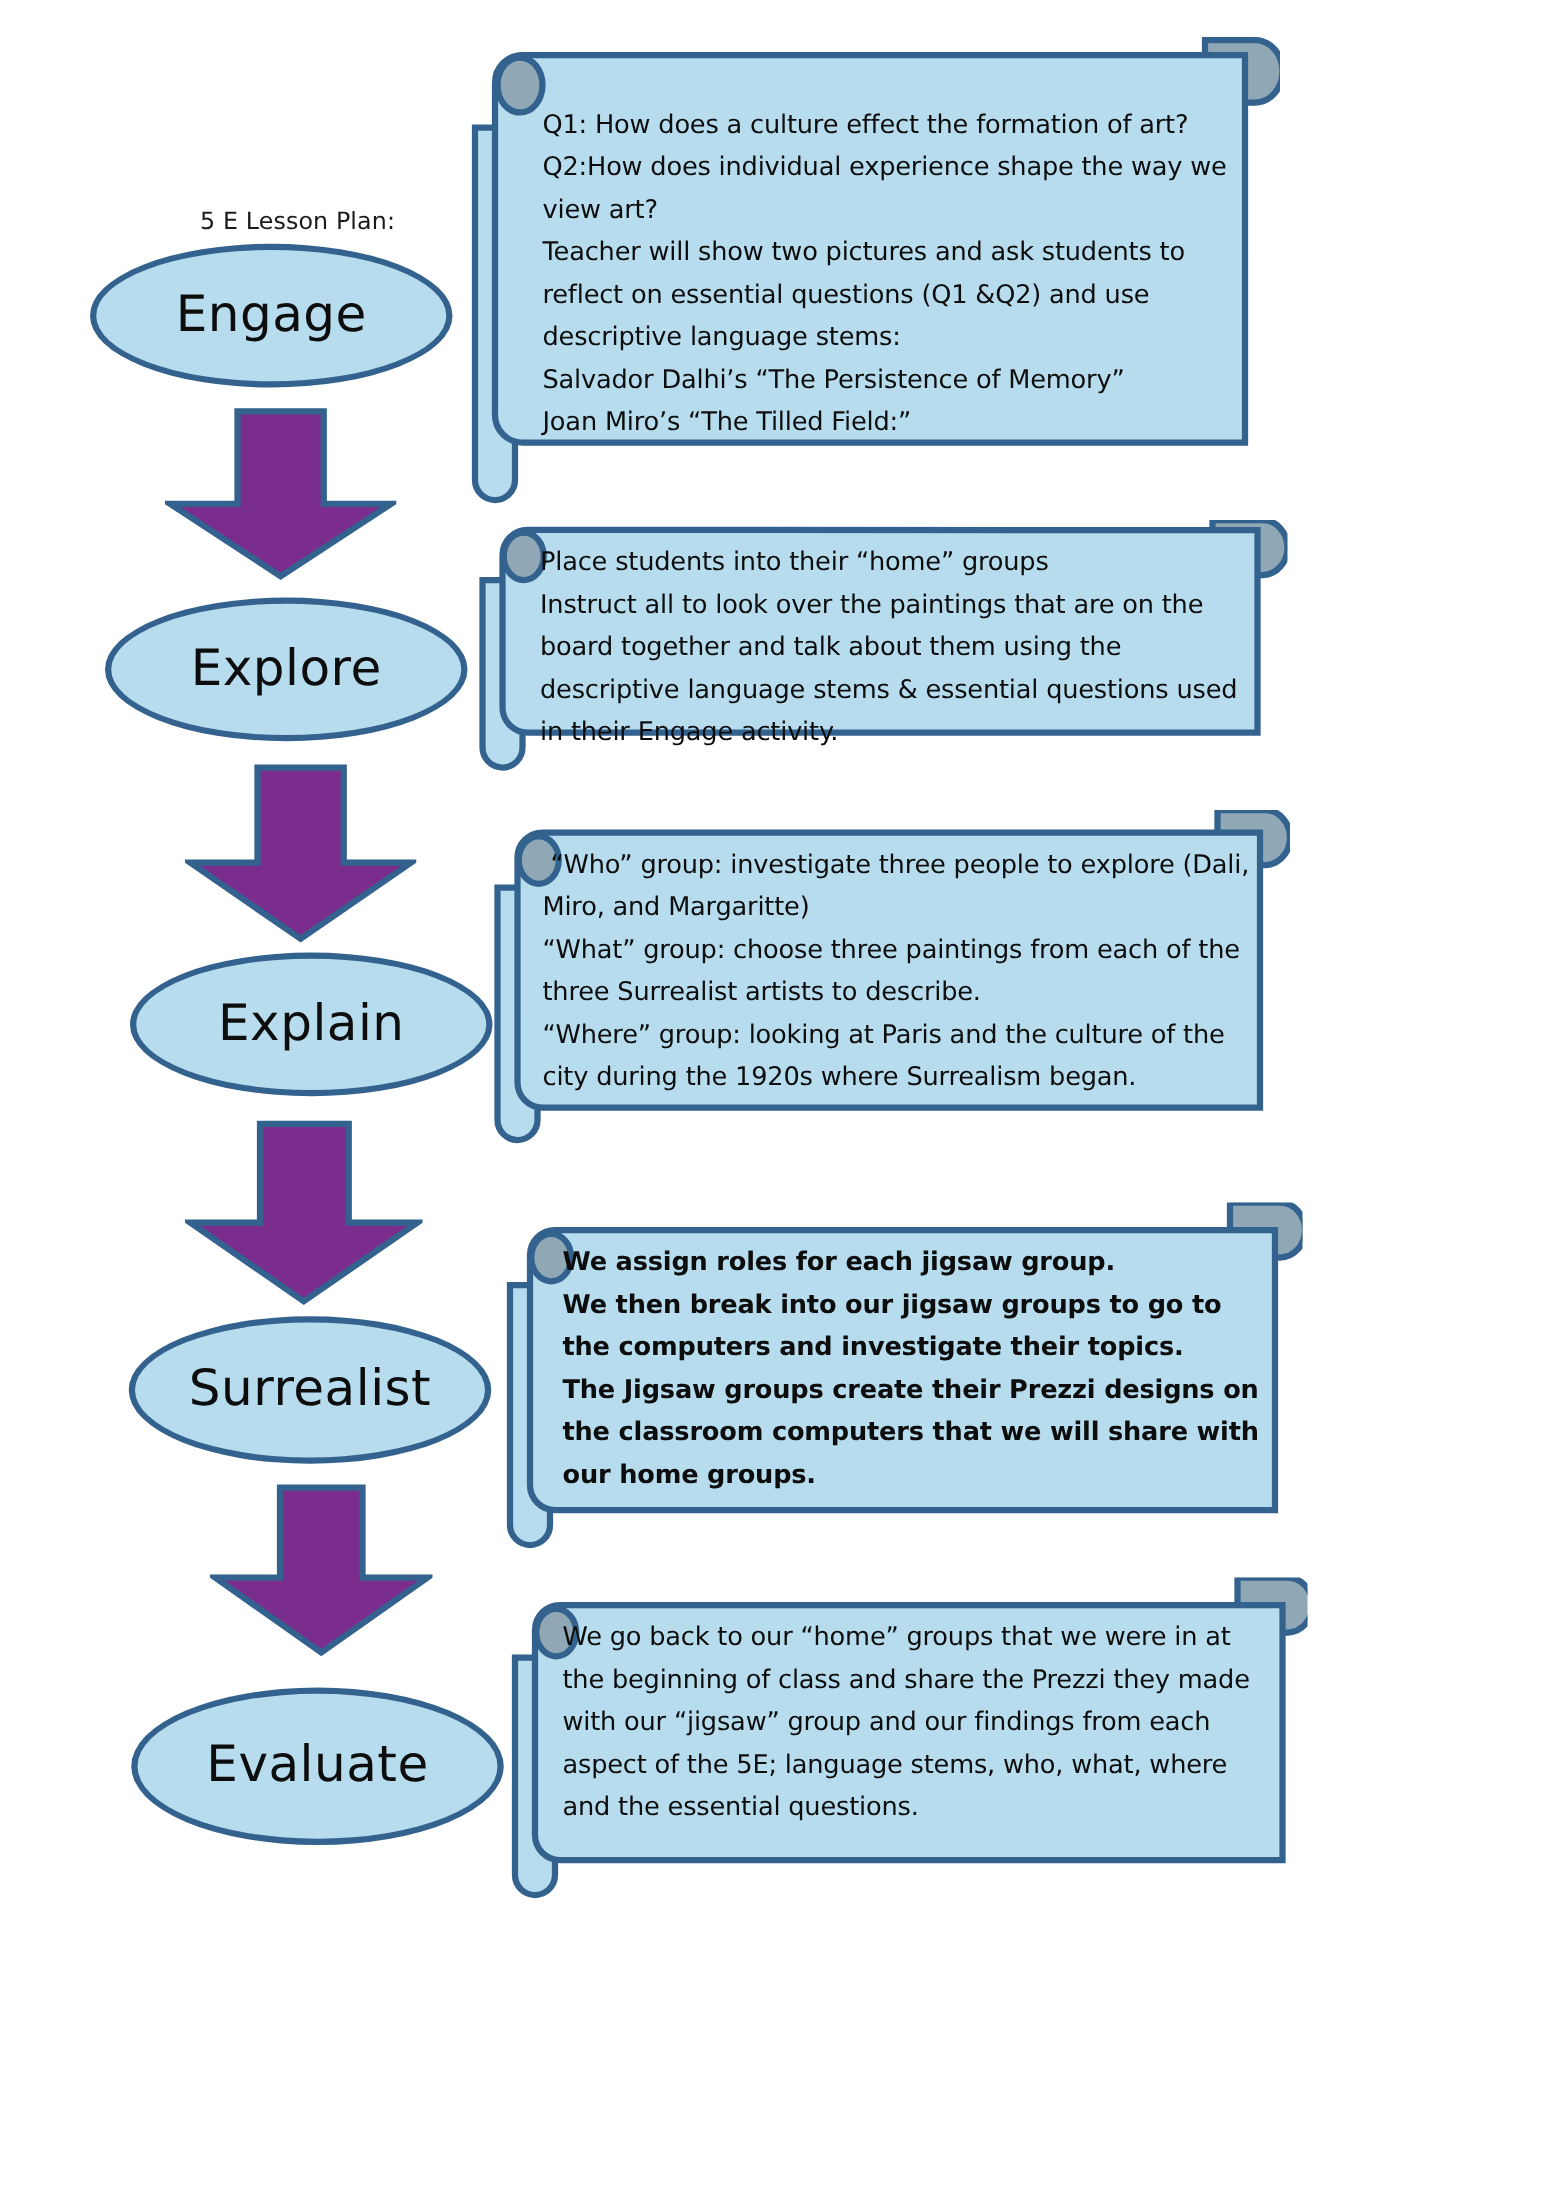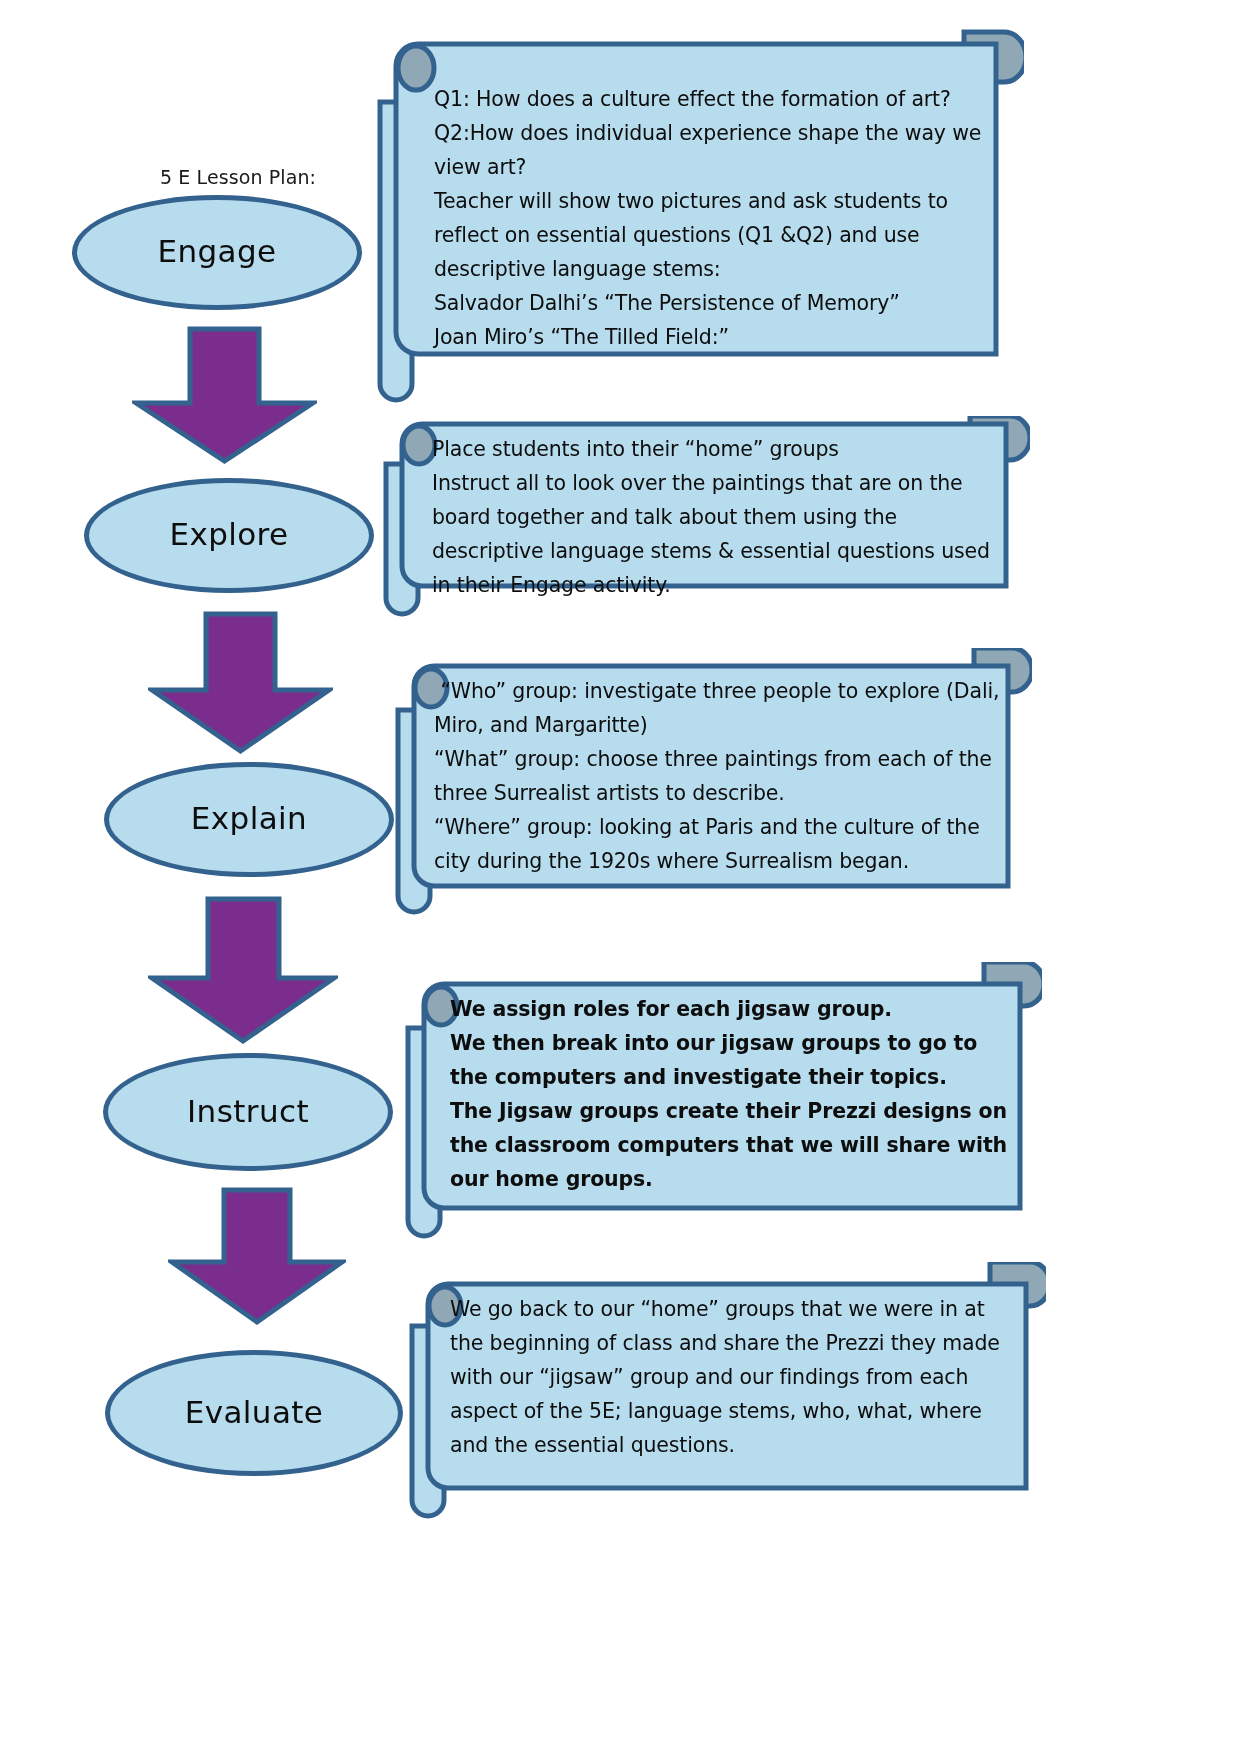--- a/index.html
+++ b/index.html
@@ -46,21 +46,21 @@
   .ellipse {
     position: absolute;
     background: #b6dced;
     border: 5px solid #33628e;
     border-radius: 50%;
     display: flex;
     align-items: center;
     justify-content: center;
   }
   .ellipse-label {
-    font-size: 31px;
+    font-size: 40px;
     color: #0d0d0d;
     font-family: "DejaVu Sans", sans-serif;
     letter-spacing: 0.4px;
     line-height: 1;
     padding-bottom: 2px;
   }
 
   .arrow {
     position: absolute;
   }
@@ -113,21 +113,21 @@
       <span class="ellipse-label">Explain</span>
     </div>
 
     <div class="arrow" style="left:148px; top:895px;">
       <svg width="190" height="150" viewBox="0 0 190 150">
         <polygon points="60,4 131,4 131,83 186,83 95,146 4,83 60,83" fill="#7b2d8e" stroke="#33628e" stroke-width="5" stroke-linejoin="miter"></polygon>
       </svg>
     </div>
 
     <div class="ellipse" style="left:103px; top:1053px; width:290px; height:118px;">
-      <span class="ellipse-label">Instruct</span>
+      <span class="ellipse-label">Surrealist</span>
     </div>
 
     <div class="arrow" style="left:168px; top:1186px;">
       <svg width="178" height="140" viewBox="0 0 178 140">
         <polygon points="56,4 122,4 122,76 174,76 89,136 4,76 56,76" fill="#7b2d8e" stroke="#33628e" stroke-width="5" stroke-linejoin="miter"></polygon>
       </svg>
     </div>
 
     <div class="ellipse" style="left:105px; top:1350px; width:298px; height:126px;">
       <span class="ellipse-label">Evaluate</span>

